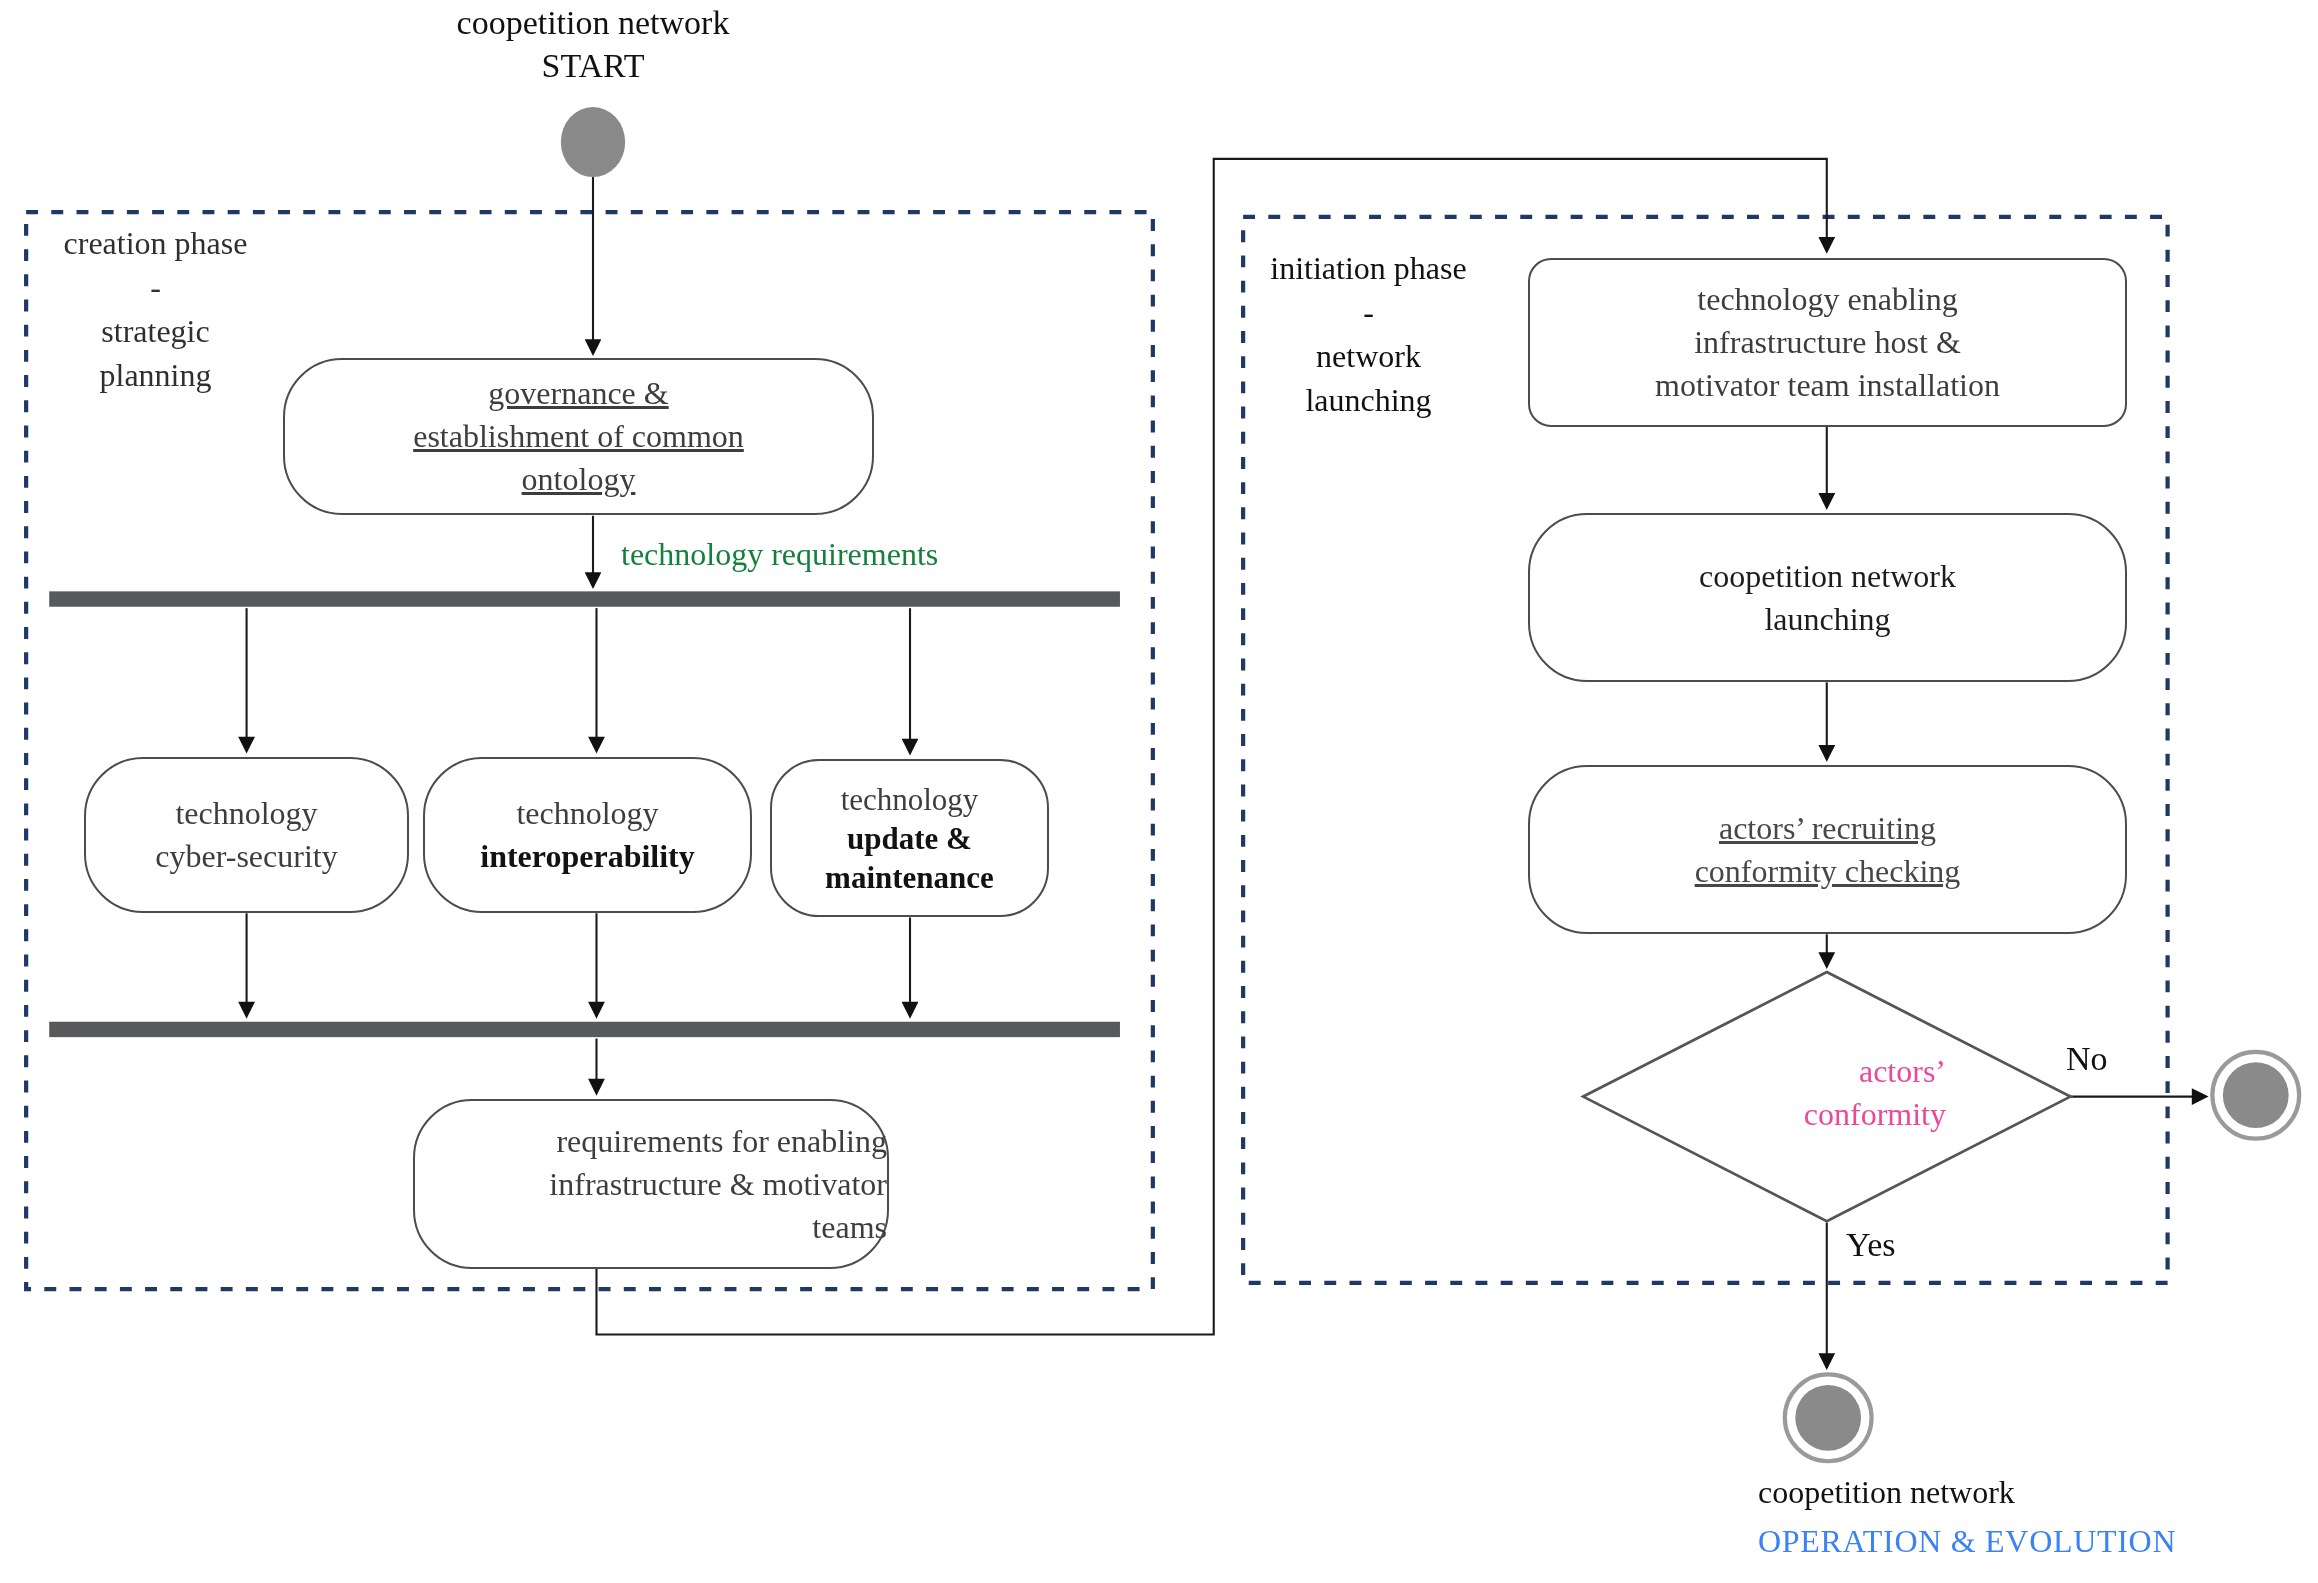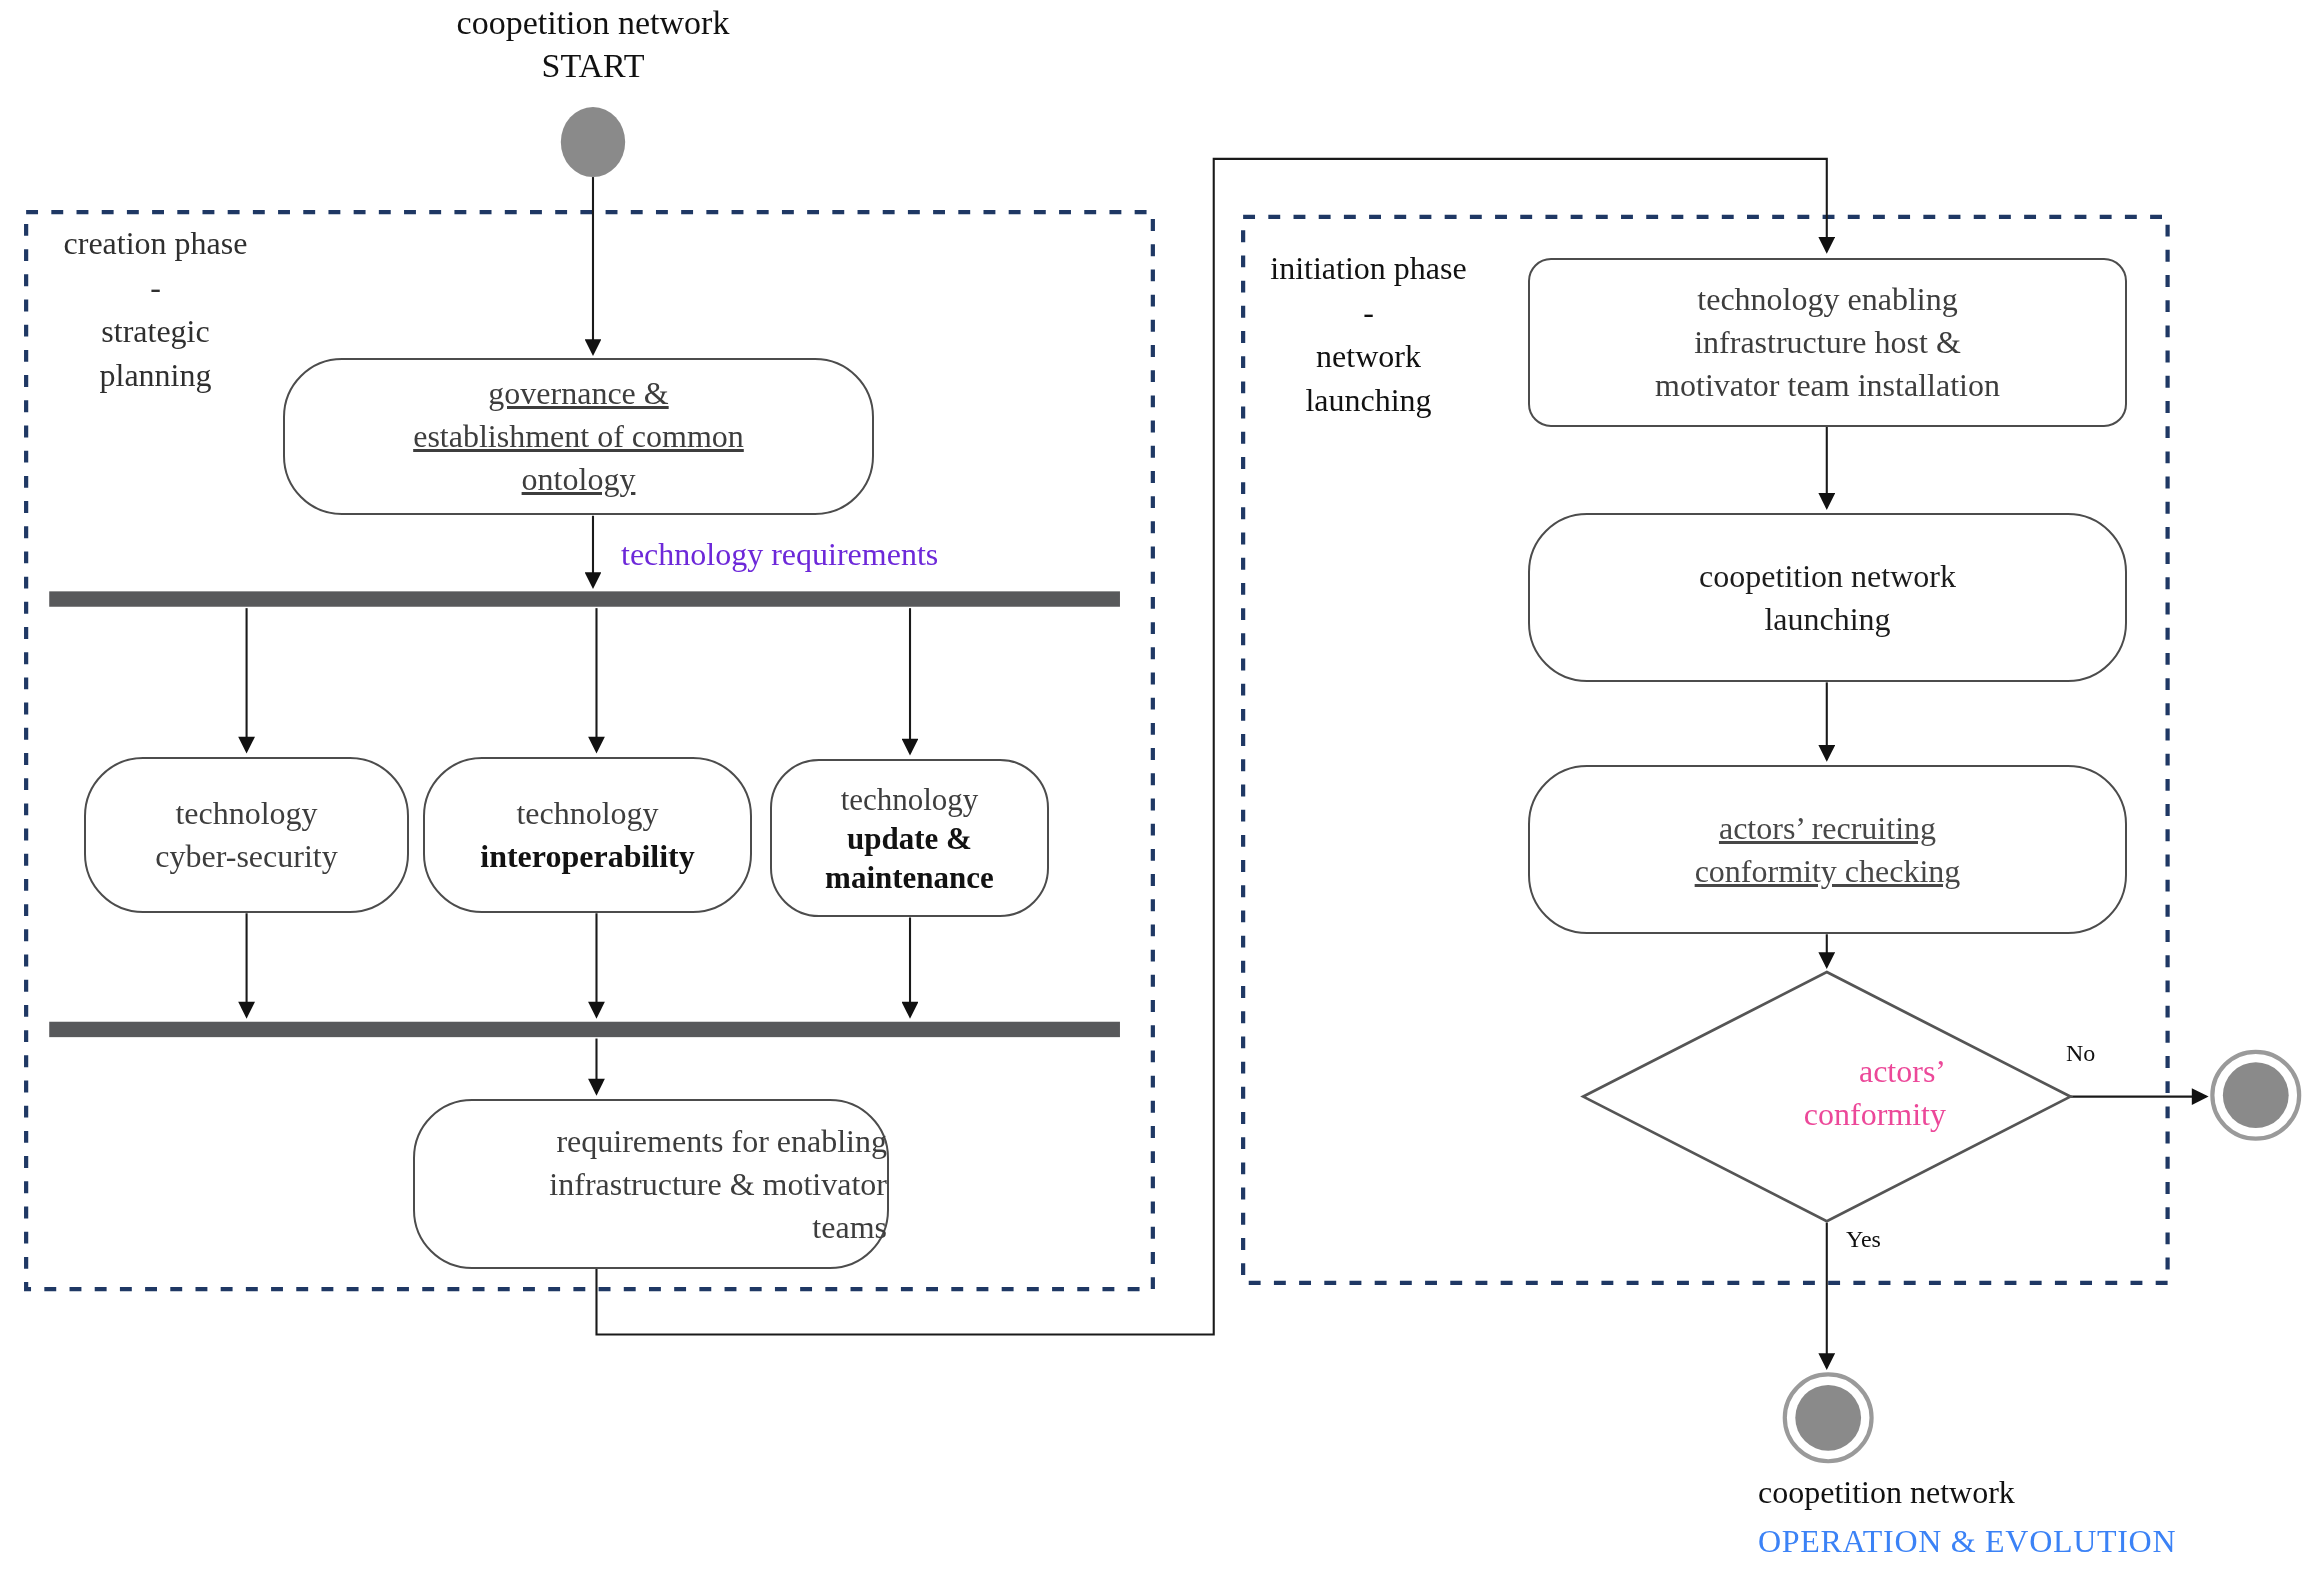--- a/index.html
+++ b/index.html
@@ -7,22 +7,22 @@
           font-family:"Liberation Serif","DejaVu Serif",serif;}
   .layer{position:absolute;left:0;top:0;}
   .node{position:absolute;box-sizing:border-box;background:#ffffff;
         border:2.8px solid #4c4c4c;border-radius:59px;
         display:flex;flex-direction:column;align-items:center;justify-content:center;
         text-align:center;font-size:32px;line-height:43px;color:#3d3d3d;}
   .node .ln{display:block;}
   .bold-ln{font-weight:600;color:#121212;}
   .title{position:absolute;text-align:center;font-size:34px;line-height:43px;color:#111;}
   .phase{position:absolute;text-align:center;font-size:32px;line-height:44px;color:#2f2f2f;}
-  .flowlabel{position:absolute;font-size:32px;color:#6d28d9;white-space:nowrap;}
-  .smalllabel{position:absolute;font-size:24px;color:#111;white-space:nowrap;}
+  .flowlabel{position:absolute;font-size:32px;color:#15803d;white-space:nowrap;}
+  .smalllabel{position:absolute;font-size:34px;color:#111;white-space:nowrap;}
   .diamond-text{position:absolute;text-align:right;font-size:32px;line-height:43px;color:#ec4899;}
   .endlabel{position:absolute;font-size:32px;line-height:49px;color:#111;text-align:left;}
   .endlabel .caps{color:#3b82f6;letter-spacing:0.7px;}
 </style>
 </head>
 <body>
 
 <div class="canvas">
 
   <svg class="layer" width="2319" height="1583" viewBox="0 0 3313 2262">

